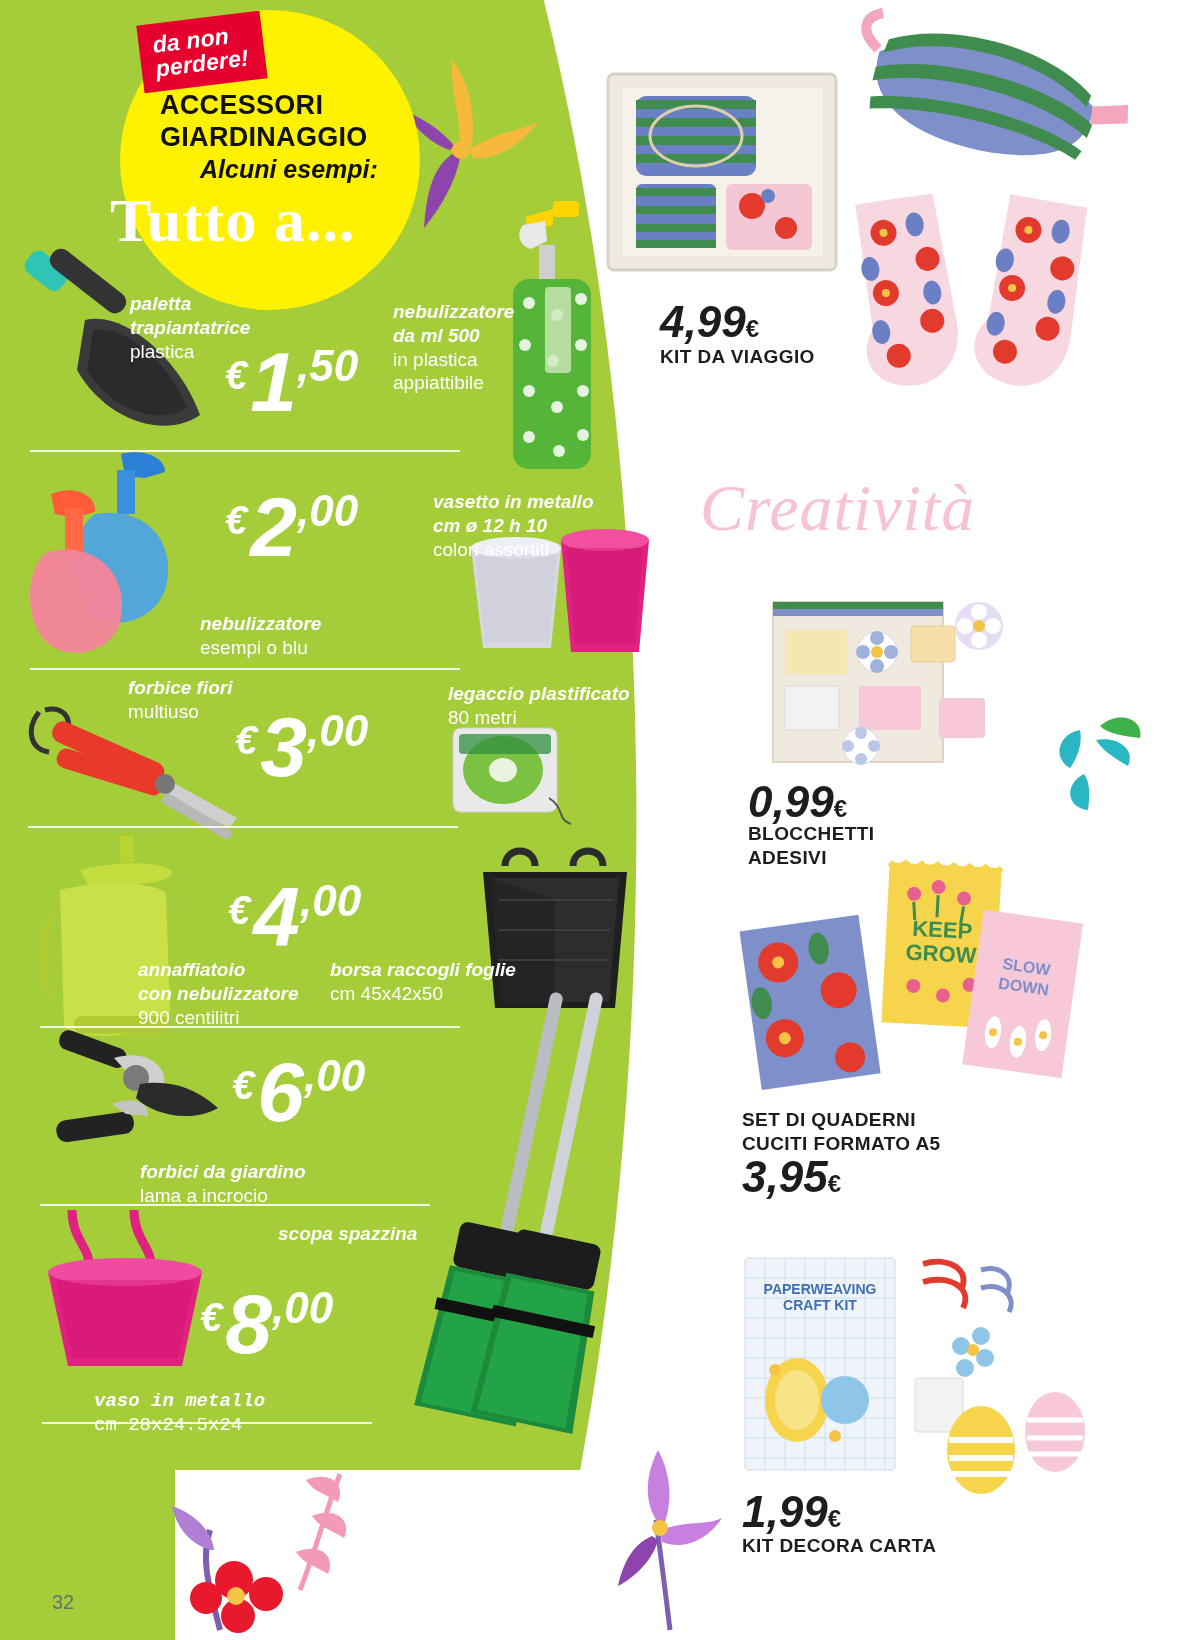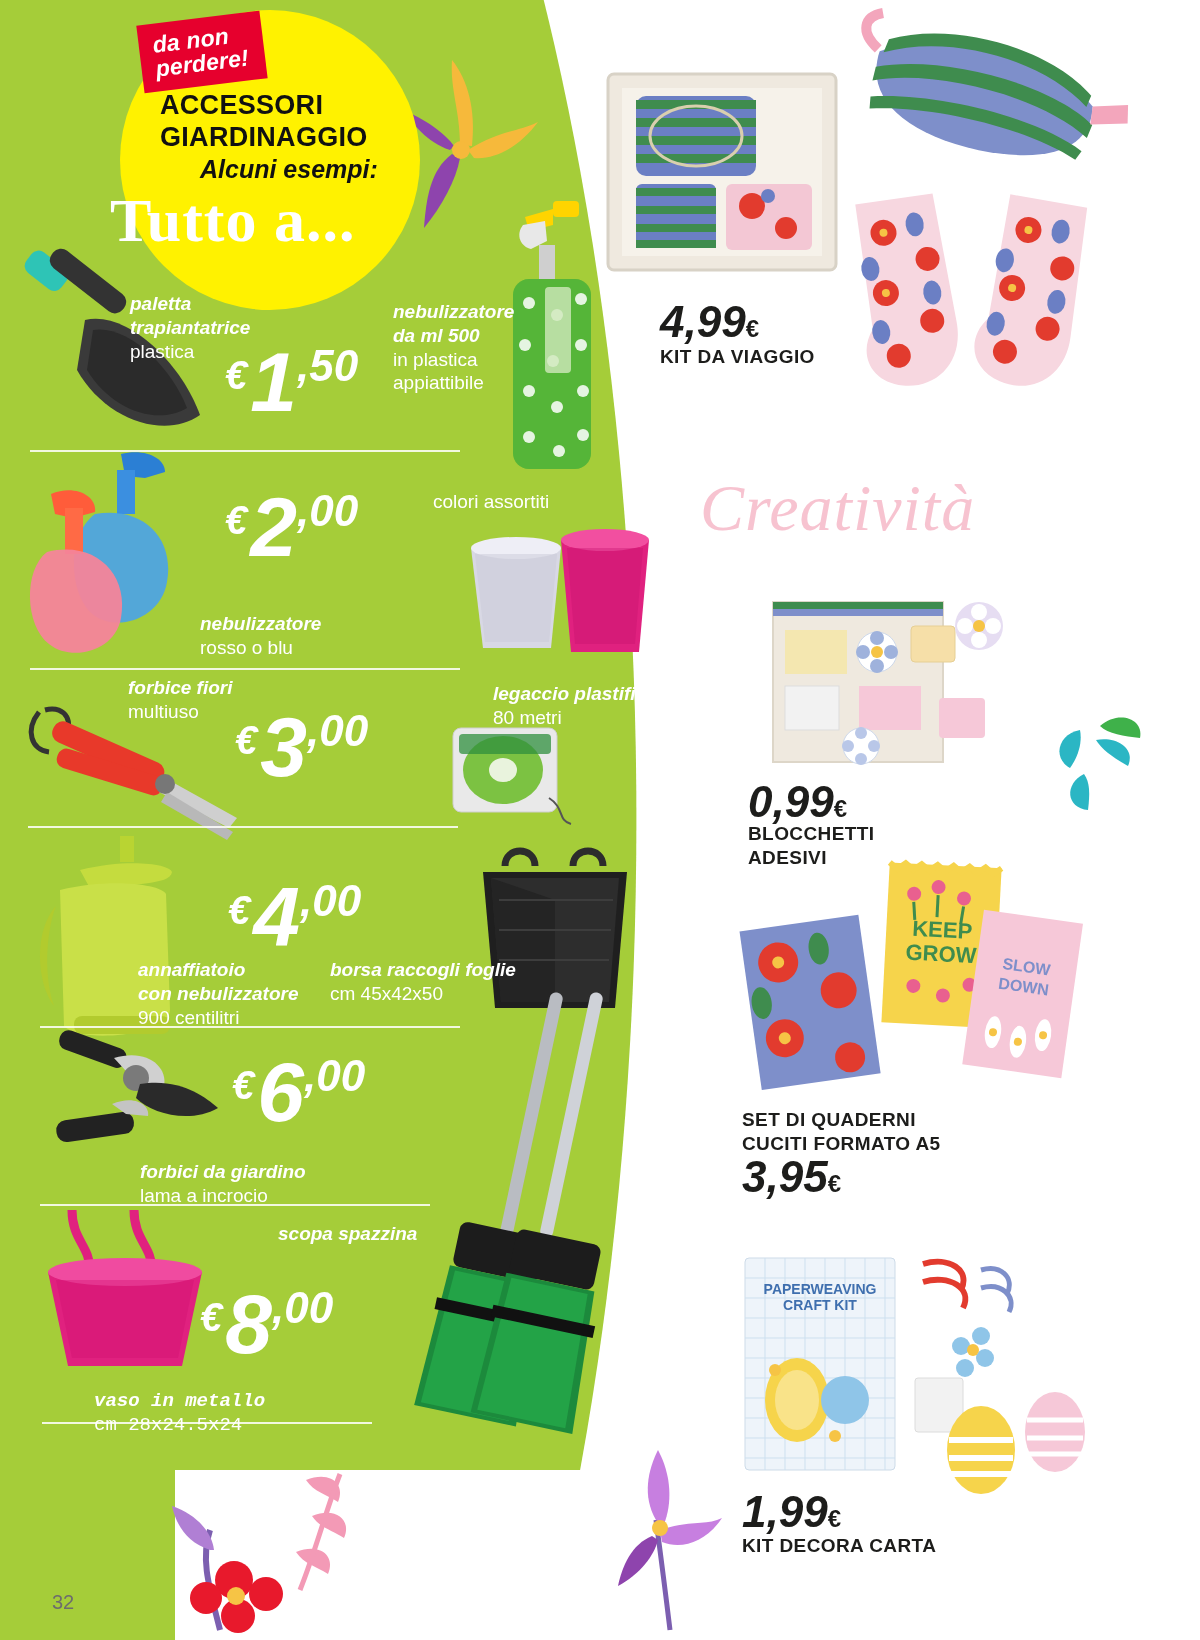--- a/index.html
+++ b/index.html
@@ -276,35 +276,37 @@
   <b style="white-space:pre-line">nebulizzatore
 da ml 500</b>
   <span style="white-space:pre-line">in plastica
 appiattibile</span>
 </div>
 
 <div class="price" style="left:225px;top:485px;">
   <span class="eur">€</span><span class="int">2</span><span class="dec">,00</span>
 </div>
 <div class="pname" style="left:433px;top:490px;width:210px;">
+  <b style="white-space:pre-line">vasetto in metallo
+cm ø 12 h 10</b>
   <span style="white-space:pre-line">colori assortiti</span>
 </div>
 <div class="pname" style="left:200px;top:612px;width:210px;">
   <b style="white-space:pre-line">nebulizzatore</b>
-  <span style="white-space:pre-line">rosso o blu</span>
+  <span style="white-space:pre-line">esempi o blu</span>
 </div>
 
 <div class="price" style="left:235px;top:705px;">
   <span class="eur">€</span><span class="int">3</span><span class="dec">,00</span>
 </div>
 <div class="pname" style="left:128px;top:676px;width:200px;">
   <b style="white-space:pre-line">forbice fiori</b>
   <span style="white-space:pre-line">multiuso</span>
 </div>
-<div class="pname" style="left:448px;top:682px;width:220px;margin-left:45px;">
+<div class="pname" style="left:448px;top:682px;width:220px;">
   <b style="white-space:pre-line">legaccio plastificato</b>
   <span style="white-space:pre-line">80 metri</span>
 </div>
 
 <div class="price" style="left:228px;top:875px;">
   <span class="eur">€</span><span class="int">4</span><span class="dec">,00</span>
 </div>
 <div class="pname" style="left:138px;top:958px;width:200px;">
   <b style="white-space:pre-line">annaffiatoio
 con nebulizzatore</b>

